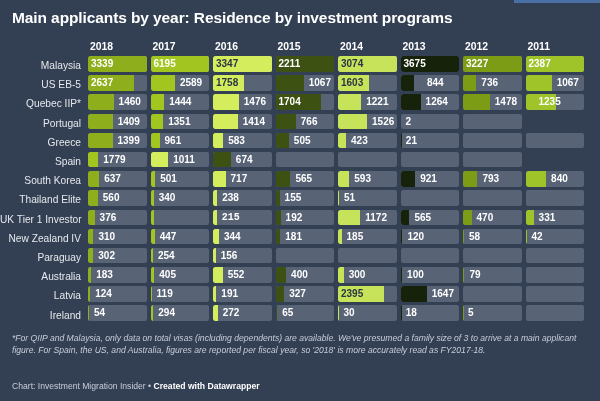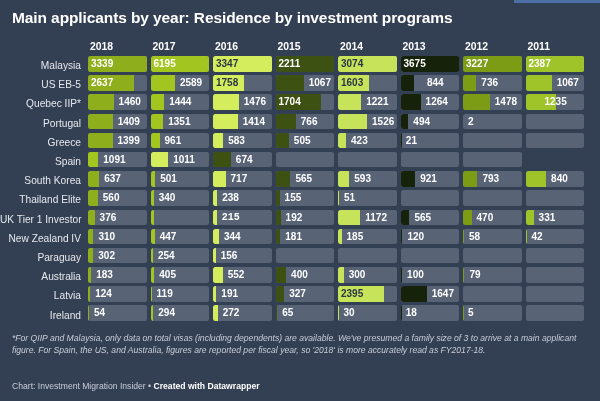--- a/index.html
+++ b/index.html
@@ -279,21 +279,21 @@
         </div>
         <div class="cellwrap">
           <div class="cell">
             <div class="bar" style="width: 26.79px; background: rgb(125, 156, 21);"></div>
             <div class="val inside" style="left: 28.79px;">1478</div>
           </div>
         </div>
         <div class="cellwrap">
           <div class="cell">
             <div class="bar" style="width: 30.27px; background: rgb(158, 196, 42);"></div>
-            <div class="val inside" style="left: 16px;">1235</div>
+            <div class="val inside" style="left: 10px;">1235</div>
           </div>
         </div>
       </div>
       <div class="data-row">
         <div class="rowlabel">Portugal</div>
         <div class="cellwrap">
           <div class="cell">
             <div class="bar" style="width: 24.69px; background: rgb(143, 174, 27);"></div>
             <div class="val inside" style="left: 26.69px;">1409</div>
           </div>
@@ -317,26 +317,20 @@
           </div>
         </div>
         <div class="cellwrap">
           <div class="cell">
             <div class="bar" style="width: 29.04px; background: rgb(198, 227, 90);"></div>
             <div class="val inside" style="left: 31.04px;">1526</div>
           </div>
         </div>
         <div class="cellwrap">
           <div class="cell">
-            <div class="bar" style="width: 7.86px; background: rgb(22, 35, 10);"></div>
-            <div class="val inside" style="left: 9.86px;">494</div>
-          </div>
-        </div>
-        <div class="cellwrap">
-          <div class="cell">
             <div class="bar" style="width: 0.04px; background: rgb(125, 156, 21);"></div>
             <div class="val inside" style="left: 2.04px;">2</div>
           </div>
         </div>
         <div class="cellwrap">
           <div class="cell empty"></div>
         </div>
       </div>
       <div class="data-row">
         <div class="rowlabel">Greece</div>
@@ -381,21 +375,21 @@
         </div>
         <div class="cellwrap">
           <div class="cell empty"></div>
         </div>
       </div>
       <div class="data-row">
         <div class="rowlabel">Spain</div>
         <div class="cellwrap">
           <div class="cell">
             <div class="bar" style="width: 10.3px; background: rgb(163, 197, 32);"></div>
-            <div class="val inside" style="left: 12.3px;">1091</div>
+            <div class="val inside" style="left: 12.3px;">1779</div>
           </div>
         </div>
         <div class="cellwrap">
           <div class="cell">
             <div class="bar" style="width: 17.67px; background: rgb(212, 237, 92);"></div>
             <div class="val inside" style="left: 19.67px;">1011</div>
           </div>
         </div>
         <div class="cellwrap">
           <div class="cell">

